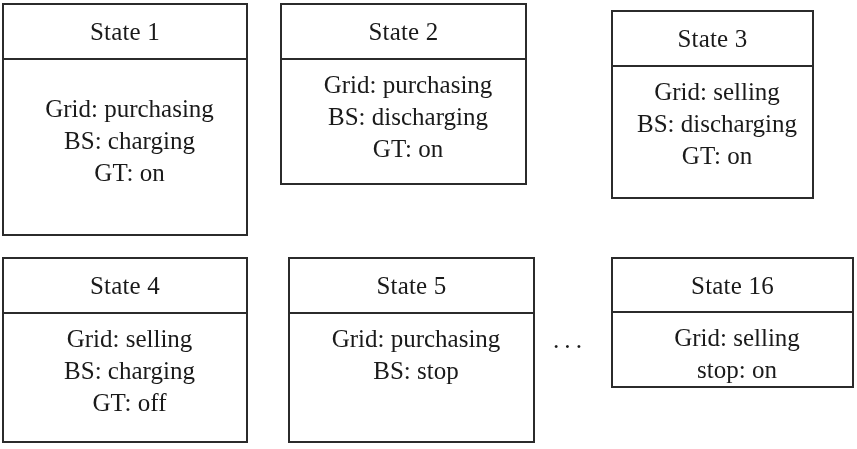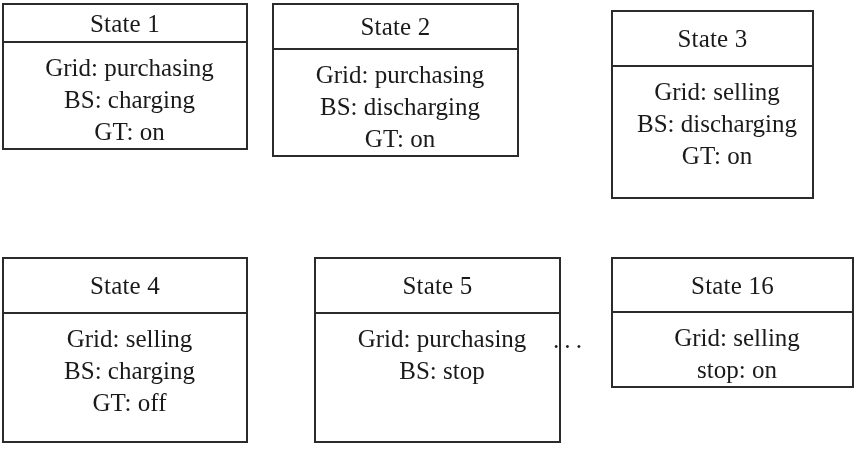--- a/index.html
+++ b/index.html
@@ -64,27 +64,27 @@
   .ellipsis {
     position: absolute;
     font-size: 25px;
     line-height: 1;
     letter-spacing: 3px;
     color: #1a1a1a;
     white-space: nowrap;
   }
 
   
-  .pos-r1c1 { left: 2px;   top: 3px;   width: 246px; height: 147px; }
-  .pos-r1c2 { left: 272px; top: 3px;   width: 247px; height: 154px; }
+  .pos-r1c1 { left: 2px;   top: 3px;   width: 246px; height: 233px; gap: 24px; }
+  .pos-r1c2 { left: 280px; top: 3px;   width: 247px; height: 182px; }
   .pos-r1c3 { left: 611px; top: 10px;   width: 203px; height: 189px; }
 
   
   .pos-r2c1 { left: 2px;   top: 257px; width: 246px; height: 186px; }
-  .pos-r2c2 { left: 288px; top: 257px; width: 247px; height: 186px; margin-left: 26px; }
+  .pos-r2c2 { left: 288px; top: 257px; width: 247px; height: 186px; }
   .pos-r2c3 { left: 611px; top: 257px; width: 243px; height: 131px; }
 
   .pos-ellipsis { left: 552px; top: 334px; }
 </style>
 </head>
 <body>
 
 <div id="canvas">
 
   <div class="state-box pos-r1c1">

